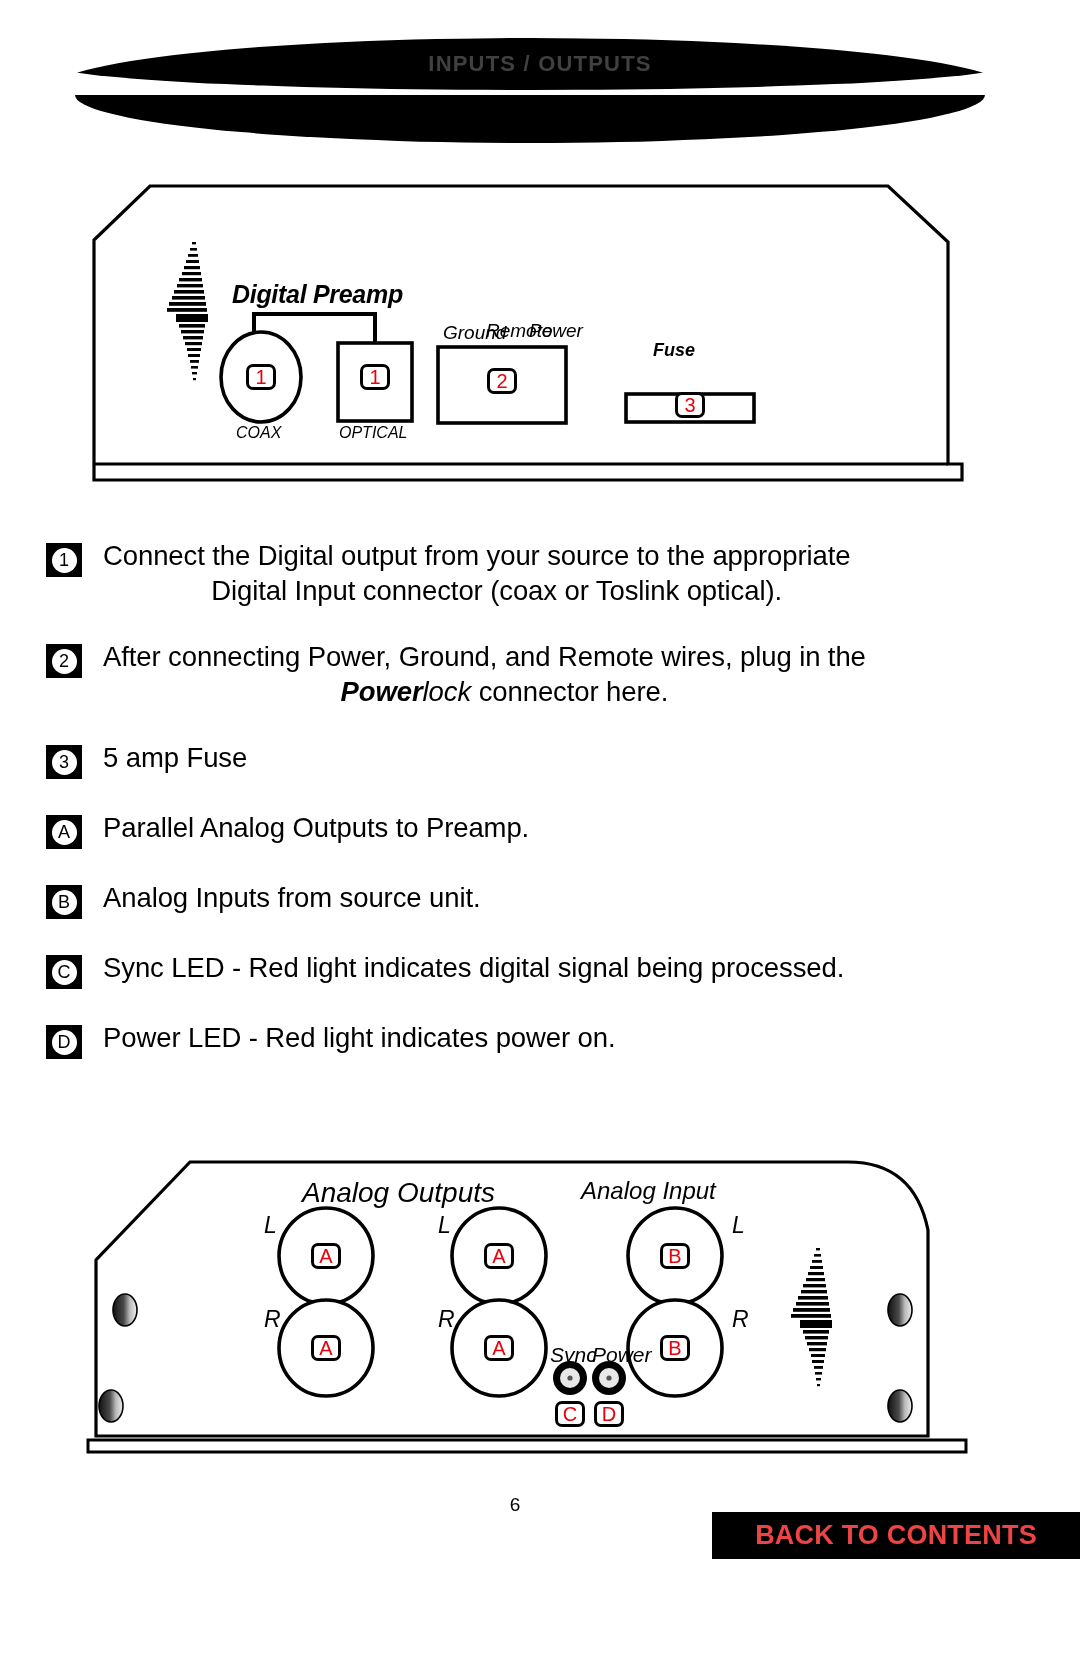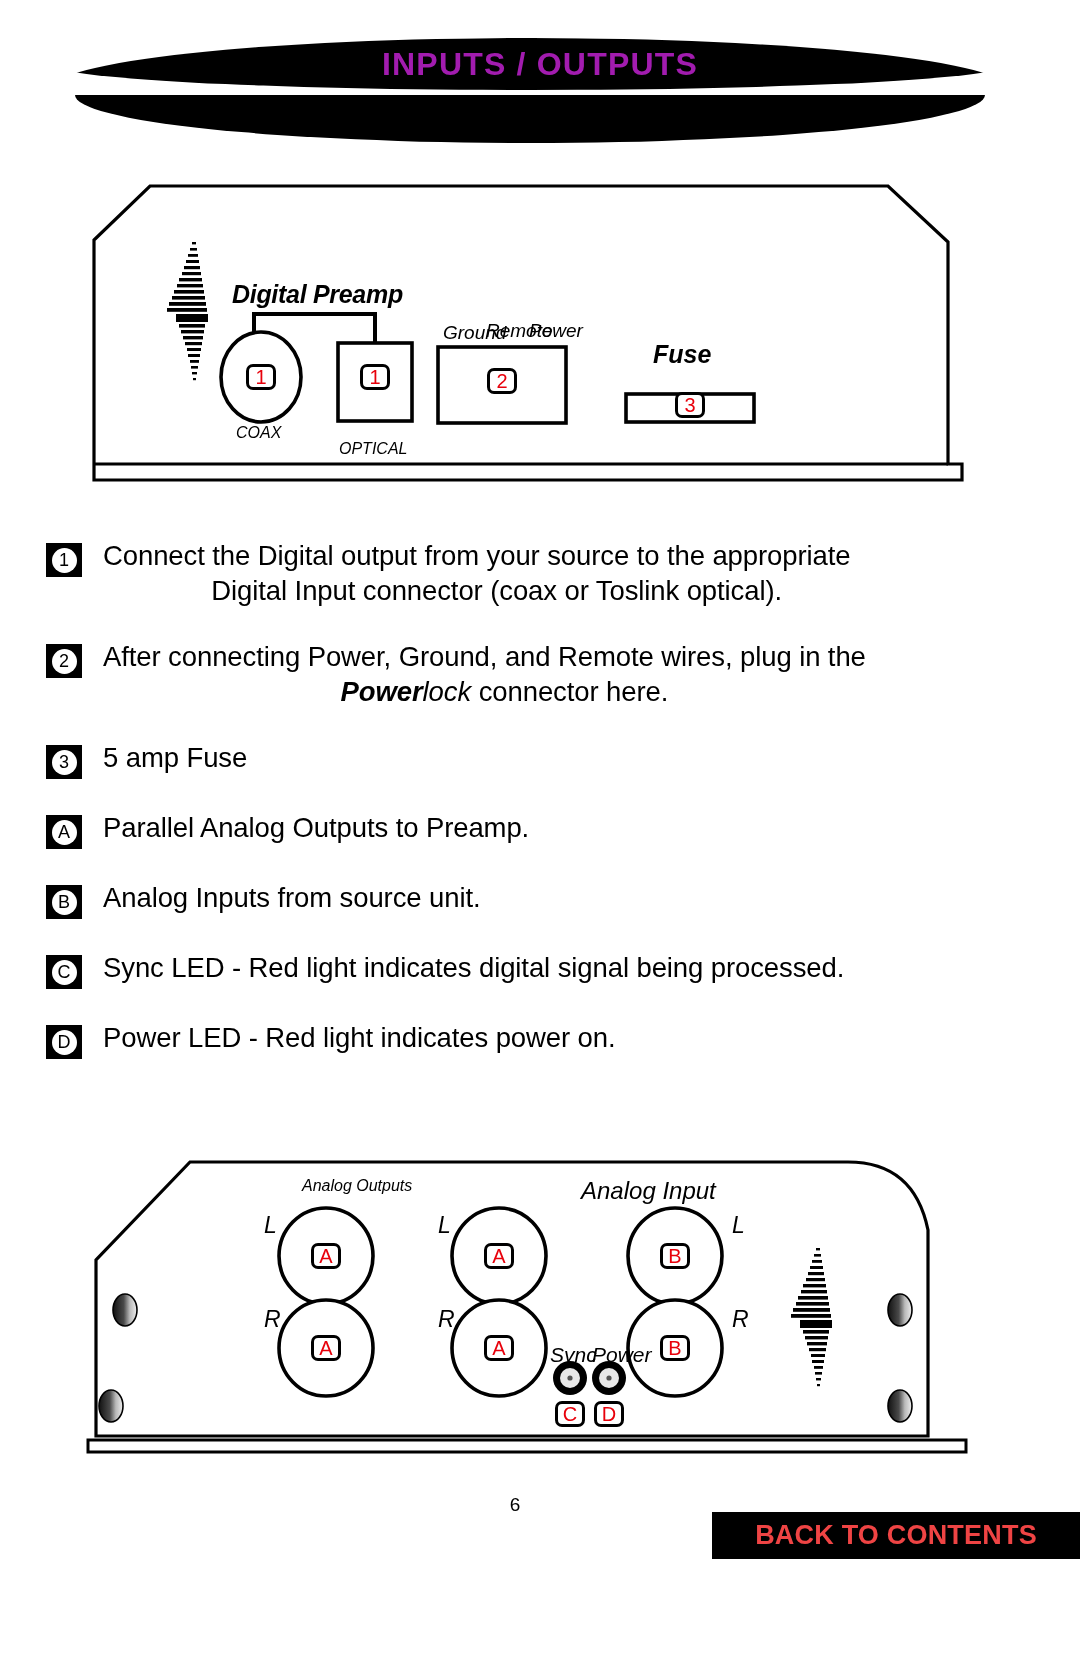--- a/index.html
+++ b/index.html
@@ -25,39 +25,39 @@
     border-radius:50% / 50%;
     clip-path: ellipse(480px 52px at 480px 52px);
   }
   .lens-bot{
     top:57px; height:48px;
     clip-path: ellipse(455px 48px at 480px 0px);
   }
   .banner-title{
     position:absolute; left:0; top:0; width:1080px; height:52px;
     line-height:52px; text-align:center;
-    color:#a21caf; font-size:32px; font-weight:bold; letter-spacing:1.2px;
+    color:#404040; font-size:22px; font-weight:bold; letter-spacing:1.2px;
   }
 
   
   .panel-top{ position:absolute; left:88px; top:180px; width:880px; height:310px; }
   .panel-bottom{ position:absolute; left:78px; top:1138px; width:900px; height:330px; }
   .panel-svg{ position:absolute; left:0; top:0; }
 
   .lbl{ position:absolute; white-space:nowrap; }
 
   .lbl-digital{
     left:232px; top:286px; font-size:25px; font-weight:bold; font-style:italic;
     letter-spacing:-0.3px;
   }
   .lbl-fuse{
-    left:657px; top:345px; font-size:25px; font-weight:bold; font-style:italic;text-align:right;
+    left:657px; top:345px; font-size:18px; font-weight:bold; font-style:italic;text-align:right;
   }
   .lbl-coax{ left:236px; top:424px; font-size:16px; font-style:italic; }
-  .lbl-optical{ left:339px; top:424px; font-size:16px; font-style:italic;margin-top:16px; }
+  .lbl-optical{ left:339px; top:424px; font-size:16px; font-style:italic; }
 
   .rot-label{
     position:absolute; font-size:19px; font-style:italic;
     transform-origin: left bottom; white-space:nowrap;
   }
 
   
   .chip{
     position:absolute;
     width:30px; height:26px;
@@ -295,21 +295,21 @@
         <rect x="21" y="106" width="14" height="3"></rect>
         <rect x="22" y="112" width="12" height="3"></rect>
         <rect x="24" y="118" width="9" height="2.8"></rect>
         <rect x="25" y="124" width="7" height="2.6"></rect>
         <rect x="26" y="130" width="5" height="2.4"></rect>
         <rect x="27" y="136" width="3" height="2.2"></rect>
       </g>
     </g>
   </svg>
 
-  <div class="lbl" style="left:224px; top:39px; font-size:16px; font-style:italic;">Analog Outputs</div>
+  <div class="lbl" style="left:224px; top:39px; font-size:28px; font-style:italic;">Analog Outputs</div>
   <div class="lbl" style="left:503px; top:39px; font-size:24px; font-style:italic;">Analog Input</div>
 
   <div class="lbl" style="left:186px; top:74px; font-size:23px; font-style:italic;">L</div>
   <div class="lbl" style="left:186px; top:168px; font-size:23px; font-style:italic;">R</div>
   <div class="lbl" style="left:360px; top:74px; font-size:23px; font-style:italic;">L</div>
   <div class="lbl" style="left:360px; top:168px; font-size:23px; font-style:italic;">R</div>
   <div class="lbl" style="left:654px; top:74px; font-size:23px; font-style:italic;">L</div>
   <div class="lbl" style="left:654px; top:168px; font-size:23px; font-style:italic;">R</div>
 
   <div class="rot-label" style="left:472px; top:205px; font-size:21px;">Sync</div>

